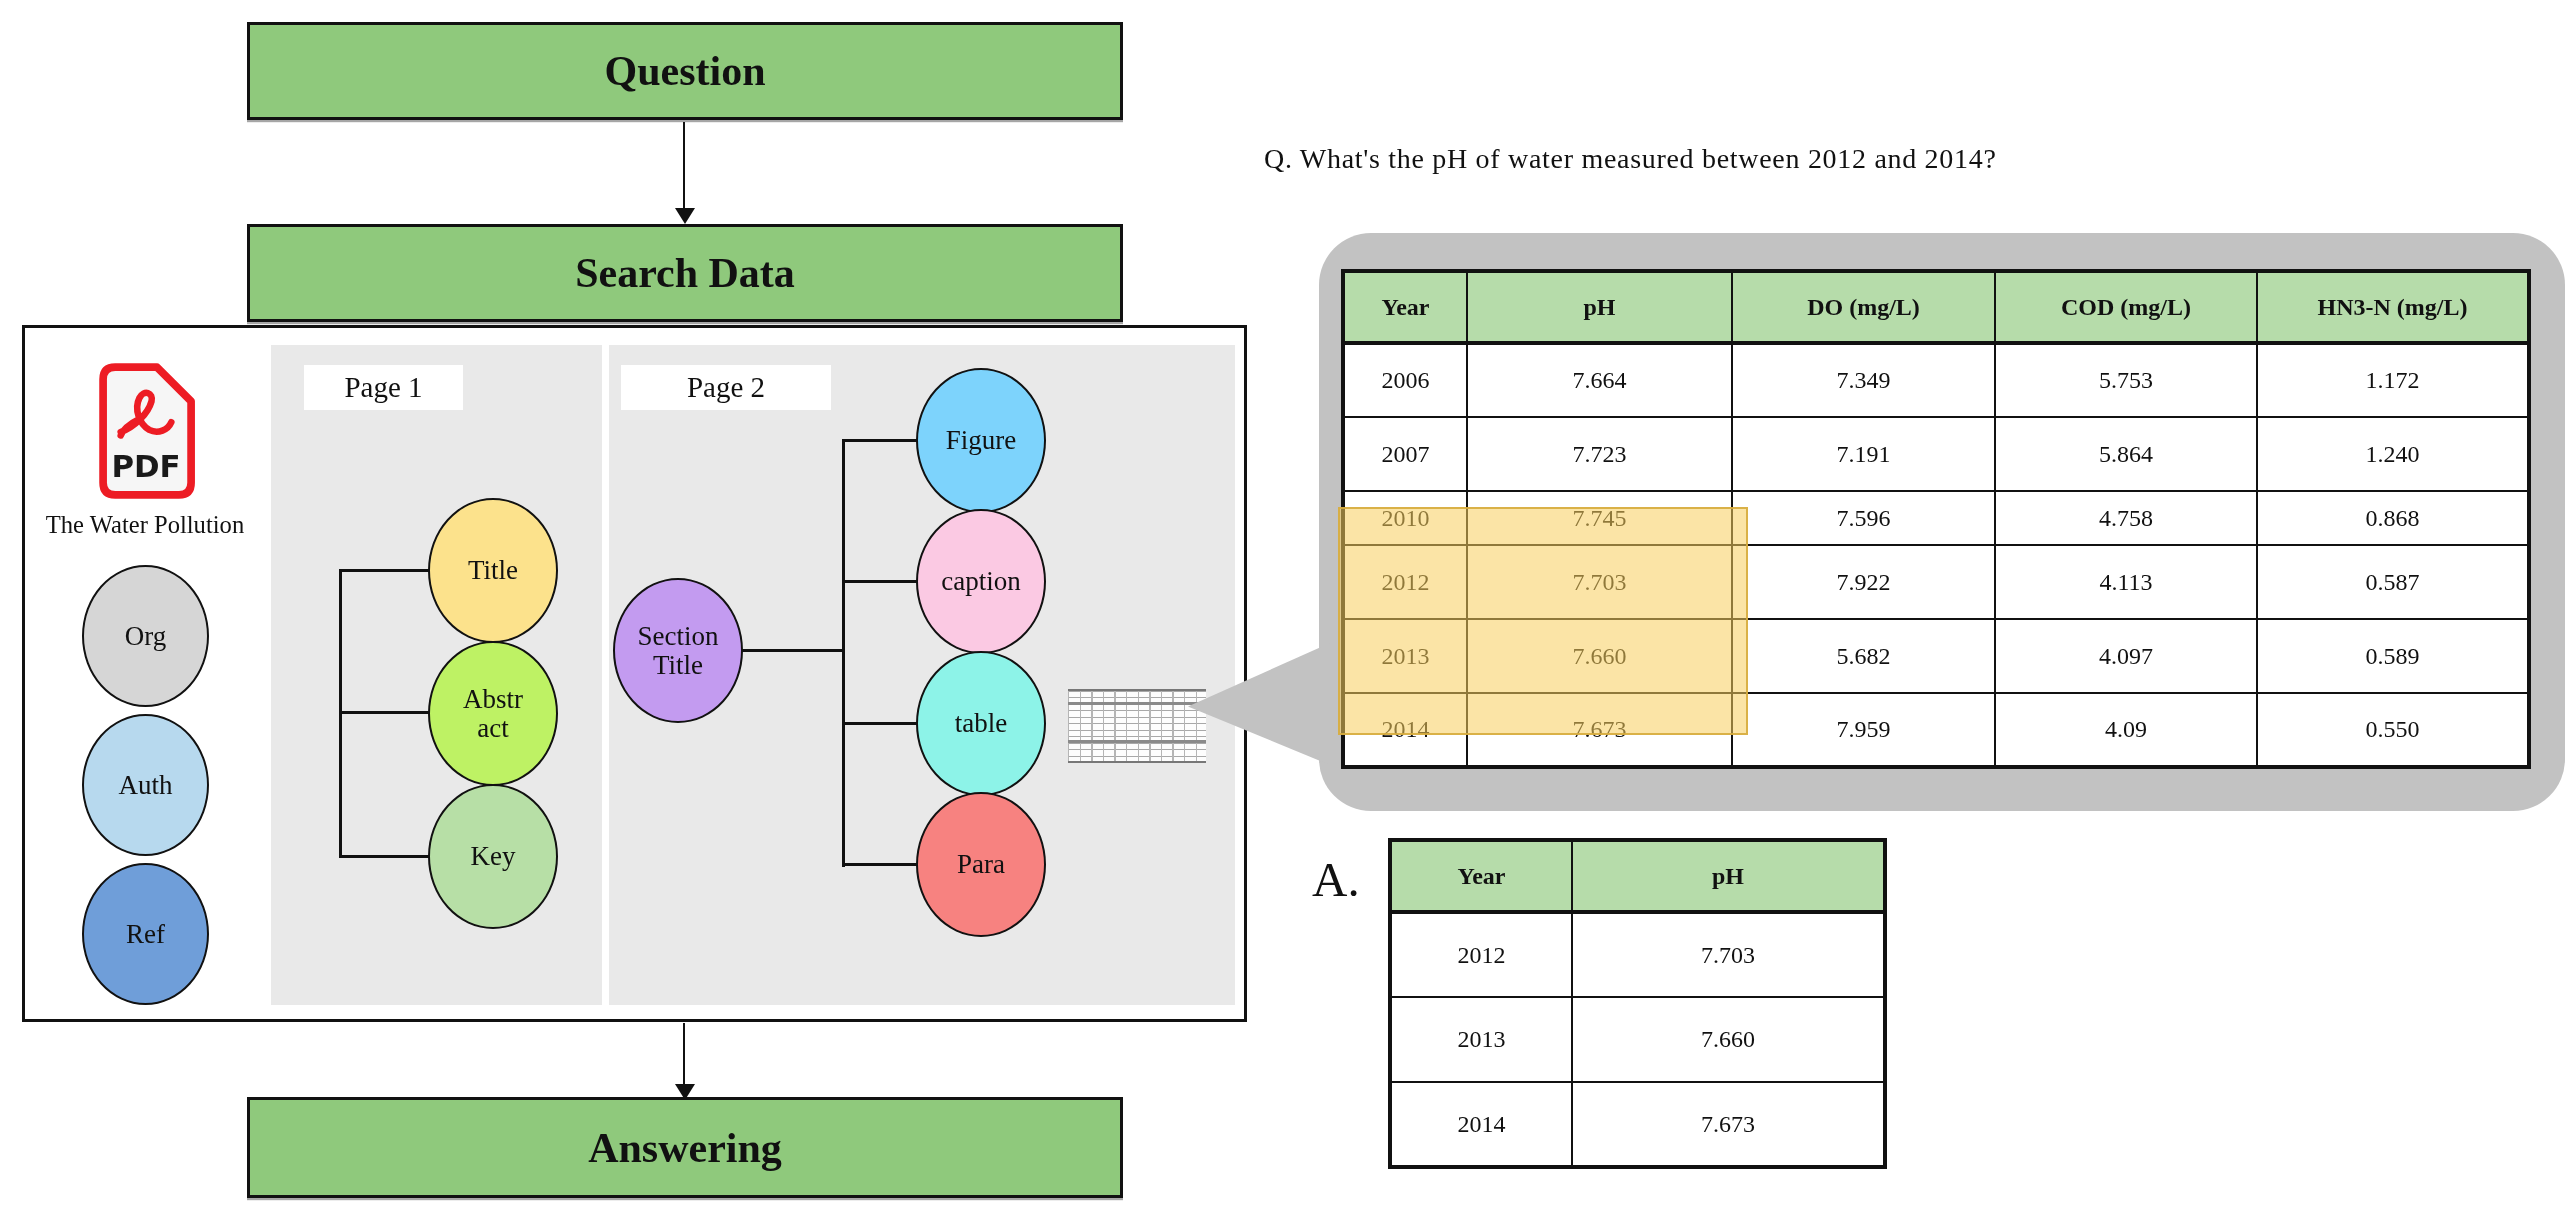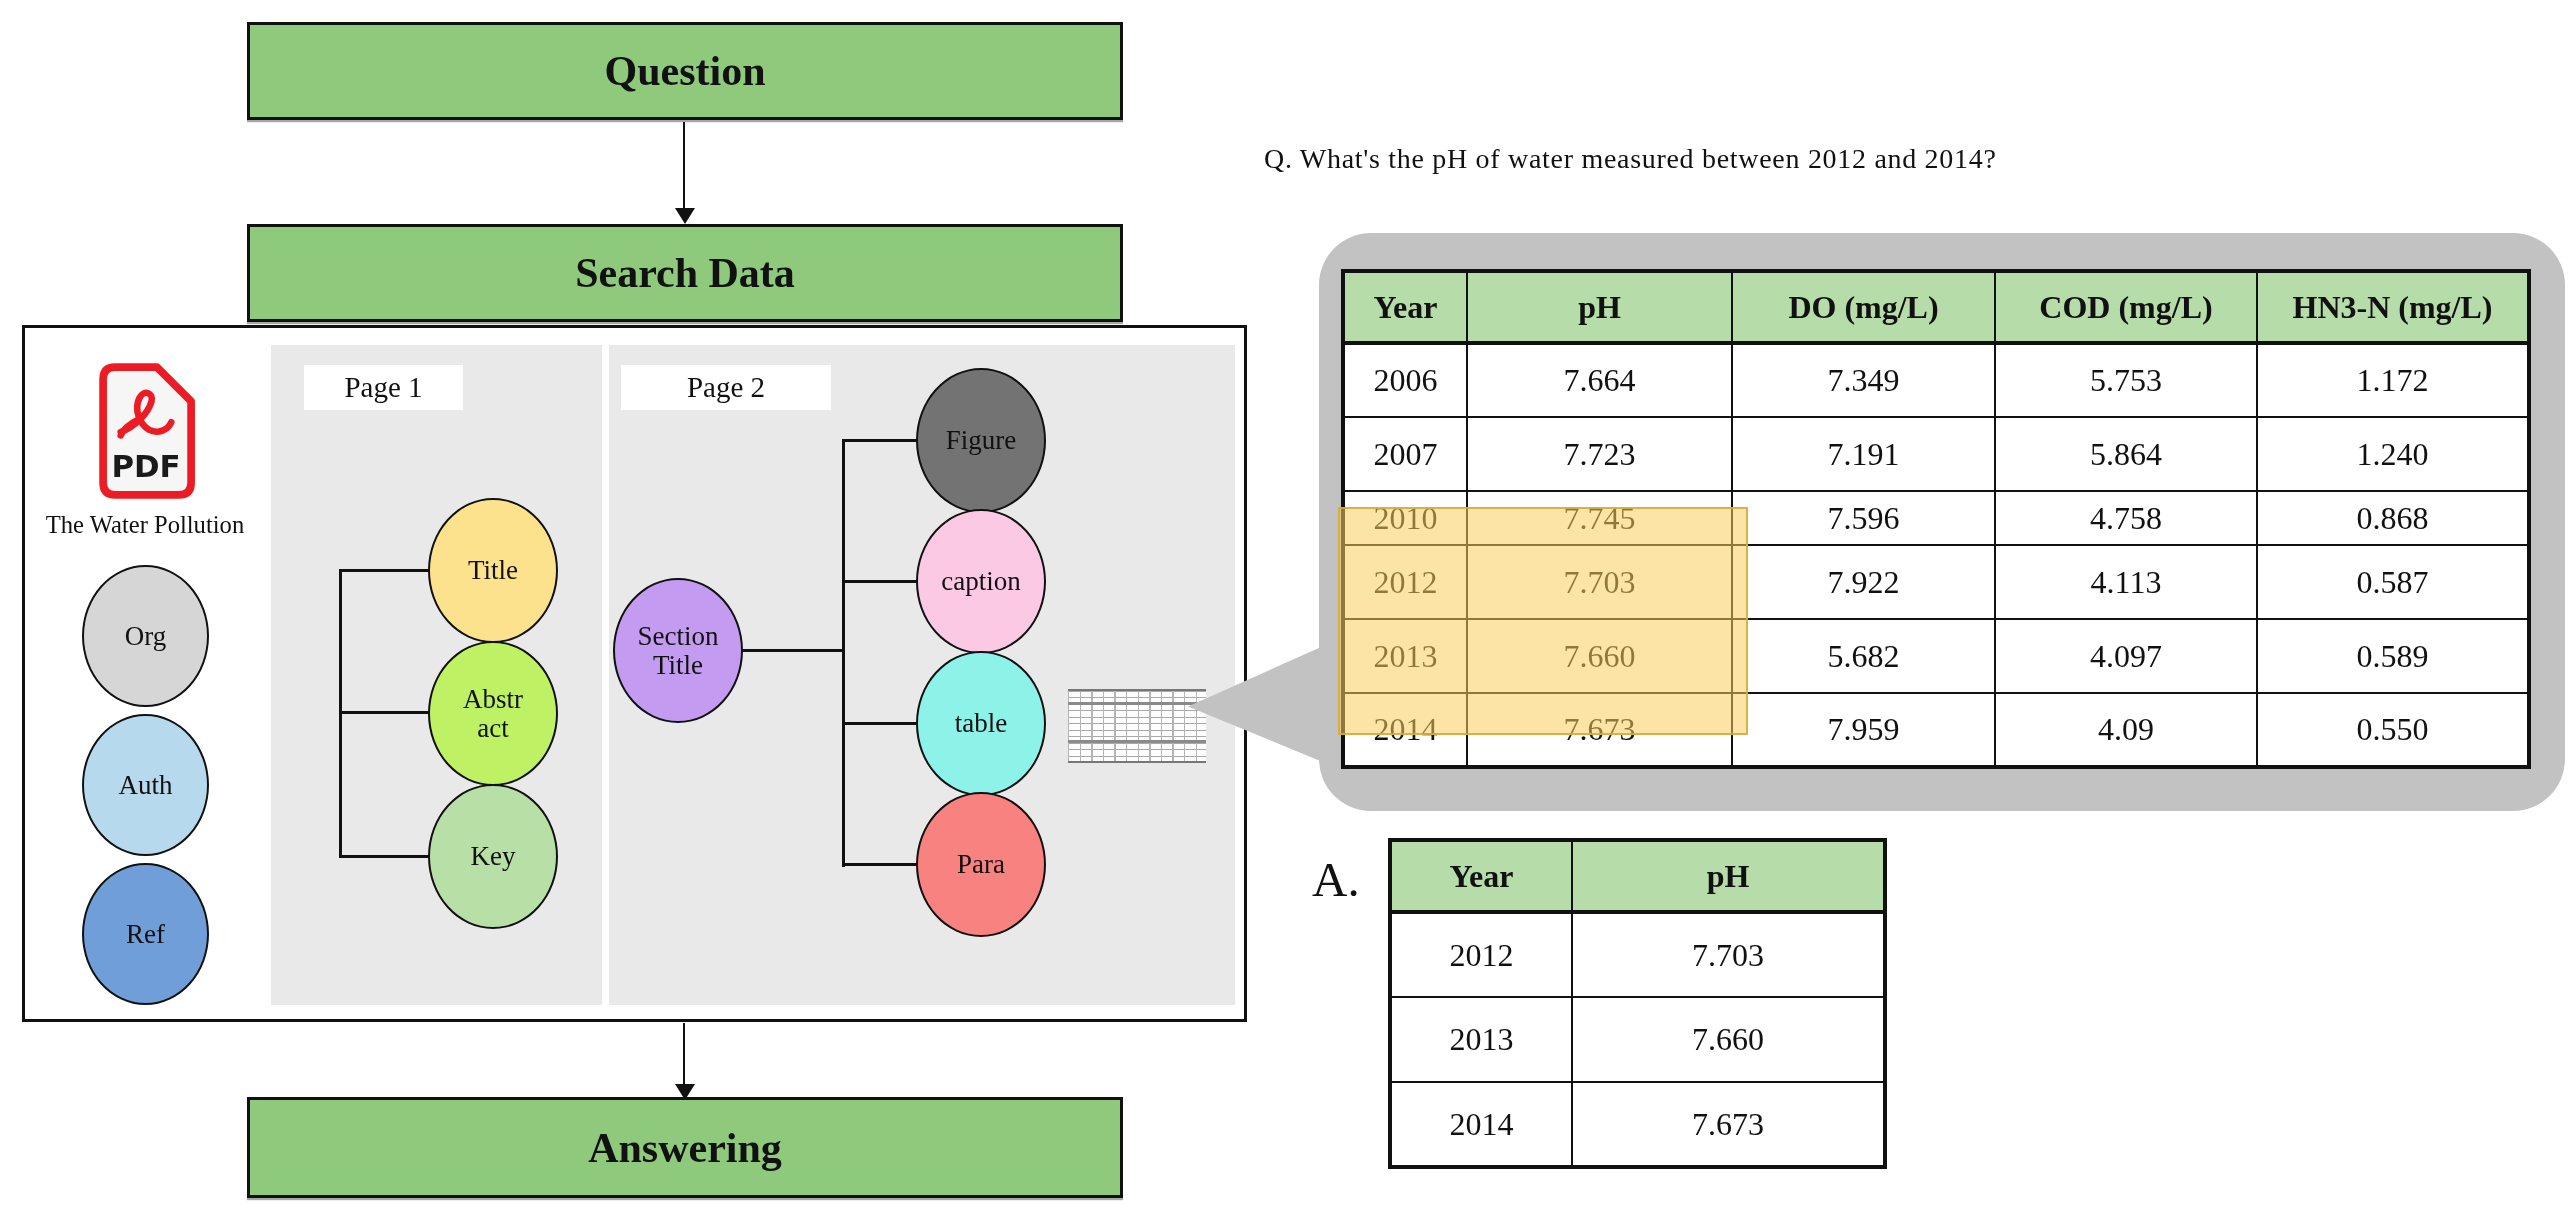--- a/index.html
+++ b/index.html
@@ -47,21 +47,21 @@
   
   .question-text{position:absolute;left:1264px;top:143px;font-size:28px;letter-spacing:0.7px;white-space:nowrap;}
   .bubble{position:absolute;left:1319px;top:233px;width:1246px;height:578px;
           background:var(--bubble-gray);border-radius:52px;}
   .bubble-tail{position:absolute;left:1188px;top:643px;width:142px;height:122px;
           background:var(--bubble-gray);clip-path:polygon(0 52%,100% 0,100% 100%);}
 
   table.data{position:absolute;border-collapse:collapse;table-layout:fixed;background:#fff;
              border:4.3px solid #111;}
   table.data th, table.data td{border:2.9px solid #111;text-align:center;vertical-align:middle;
-             font-size:32px;padding:0;}
+             font-size:24px;padding:0;}
   table.data th{background:var(--table-header-green);font-weight:bold;border-bottom-width:4.3px;}
 
   .highlight-overlay{position:absolute;left:1338px;top:507px;width:410px;height:228px;
           background:rgba(248,206,93,0.55);border:2.9px solid rgba(214,171,61,0.9);
           box-sizing:border-box;pointer-events:none;}
 
   .answer-label{position:absolute;left:1312px;top:851px;font-size:49px;}
 </style>
 </head>
 <body>
@@ -127,21 +127,21 @@
   <div class="conn" style="left:842px;top:439px;width:2.9px;height:428px;"></div>
   <div class="conn" style="left:843px;top:439px;width:74px;height:2.9px;"></div>
   <div class="conn" style="left:843px;top:580px;width:74px;height:2.9px;"></div>
   <div class="conn" style="left:843px;top:722px;width:74px;height:2.9px;"></div>
   <div class="conn" style="left:843px;top:863px;width:74px;height:2.9px;"></div>
 
   <div class="node" style="left: 613px; top: 578px; background-color: rgb(195, 155, 240);">
     <span>Section
 Title</span></div>
 
-  <div class="node" style="left: 916px; top: 368px; background-color: #737373;">
+  <div class="node" style="left: 916px; top: 368px; background-color: #7dd3fc;">
     <span>Figure</span></div>
   <div class="node" style="left: 916px; top: 509px; background-color: rgb(251, 201, 227);">
     <span>caption</span></div>
   <div class="node" style="left: 916px; top: 651px; background-color: rgb(141, 243, 232); justify-content: center;">
     <span>table</span></div>
   <div class="node" style="left: 916px; top: 792px; background-color: rgb(247, 130, 128);">
     <span>Para</span></div>
 
   <div class="mini-table"></div>
 

